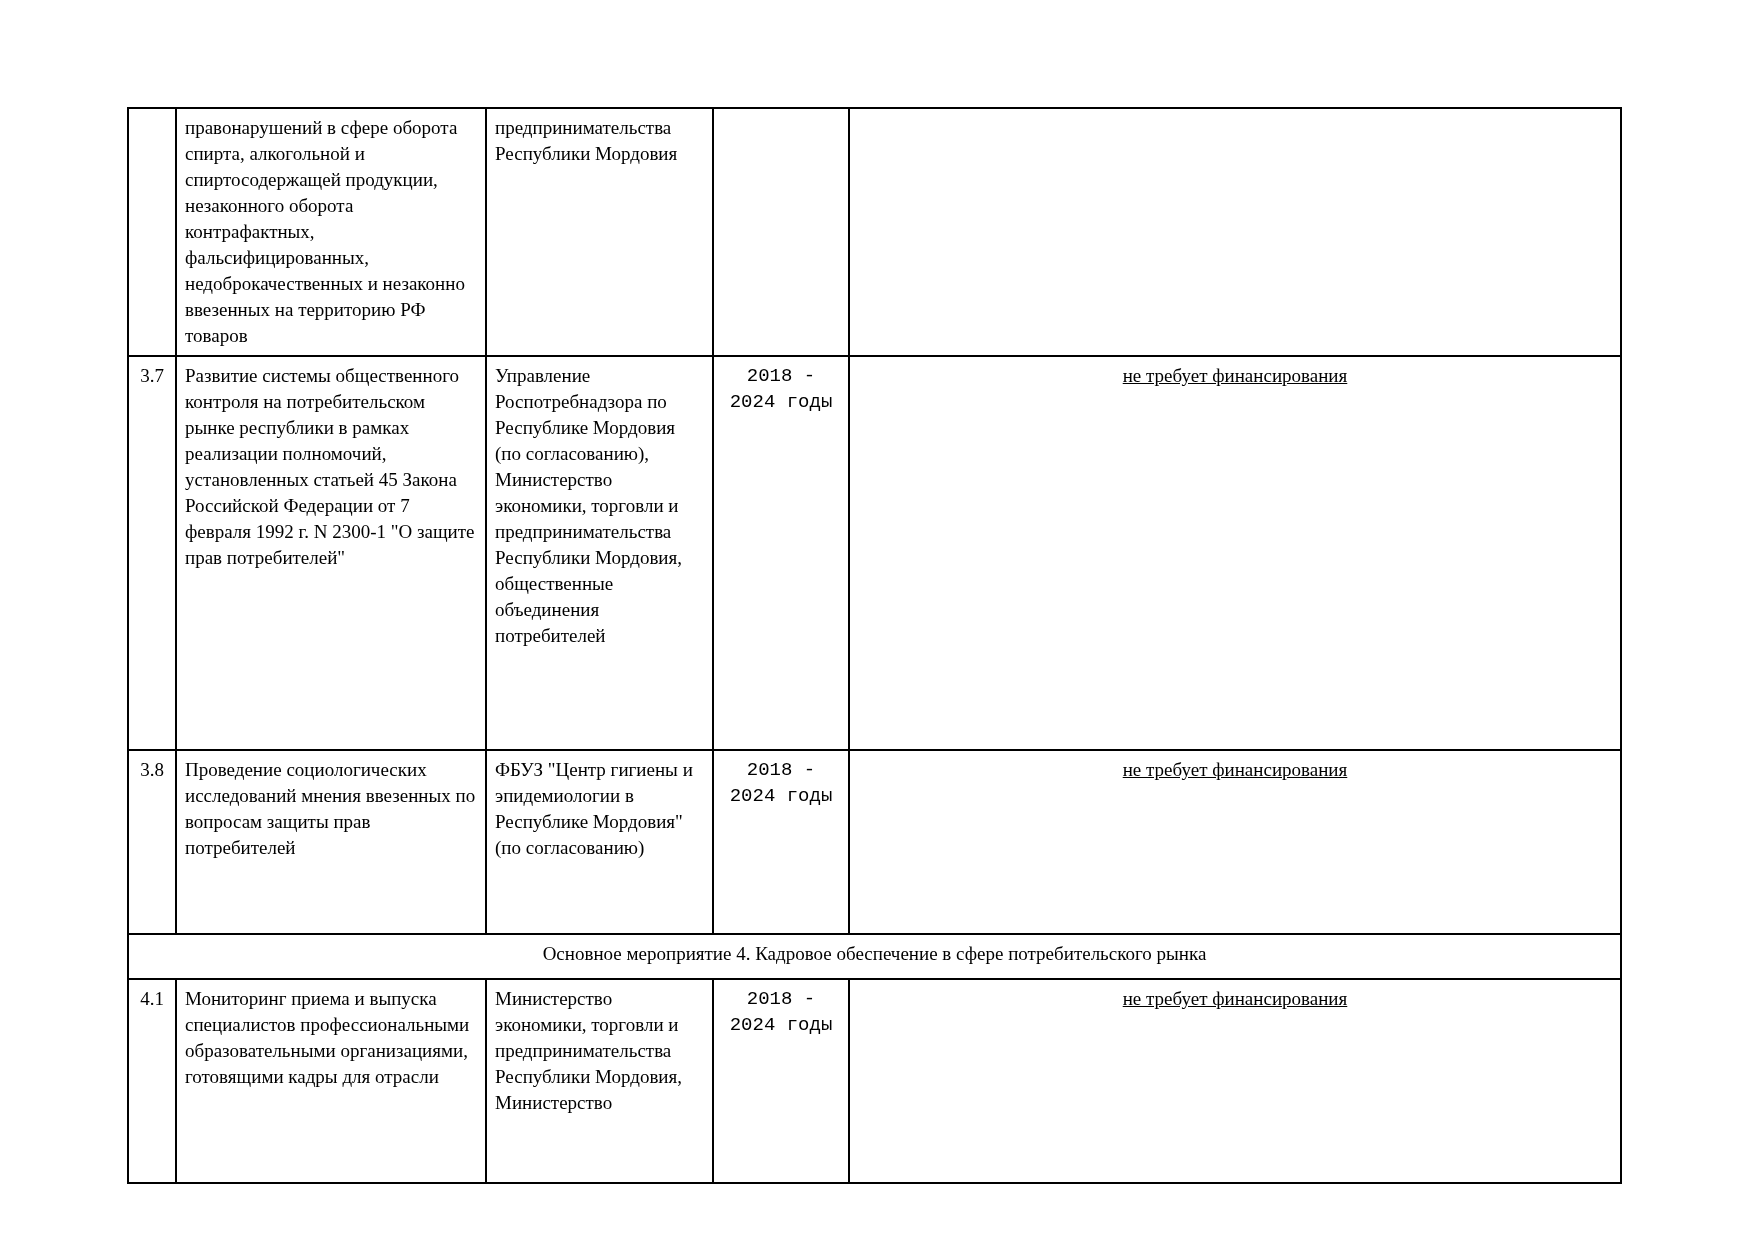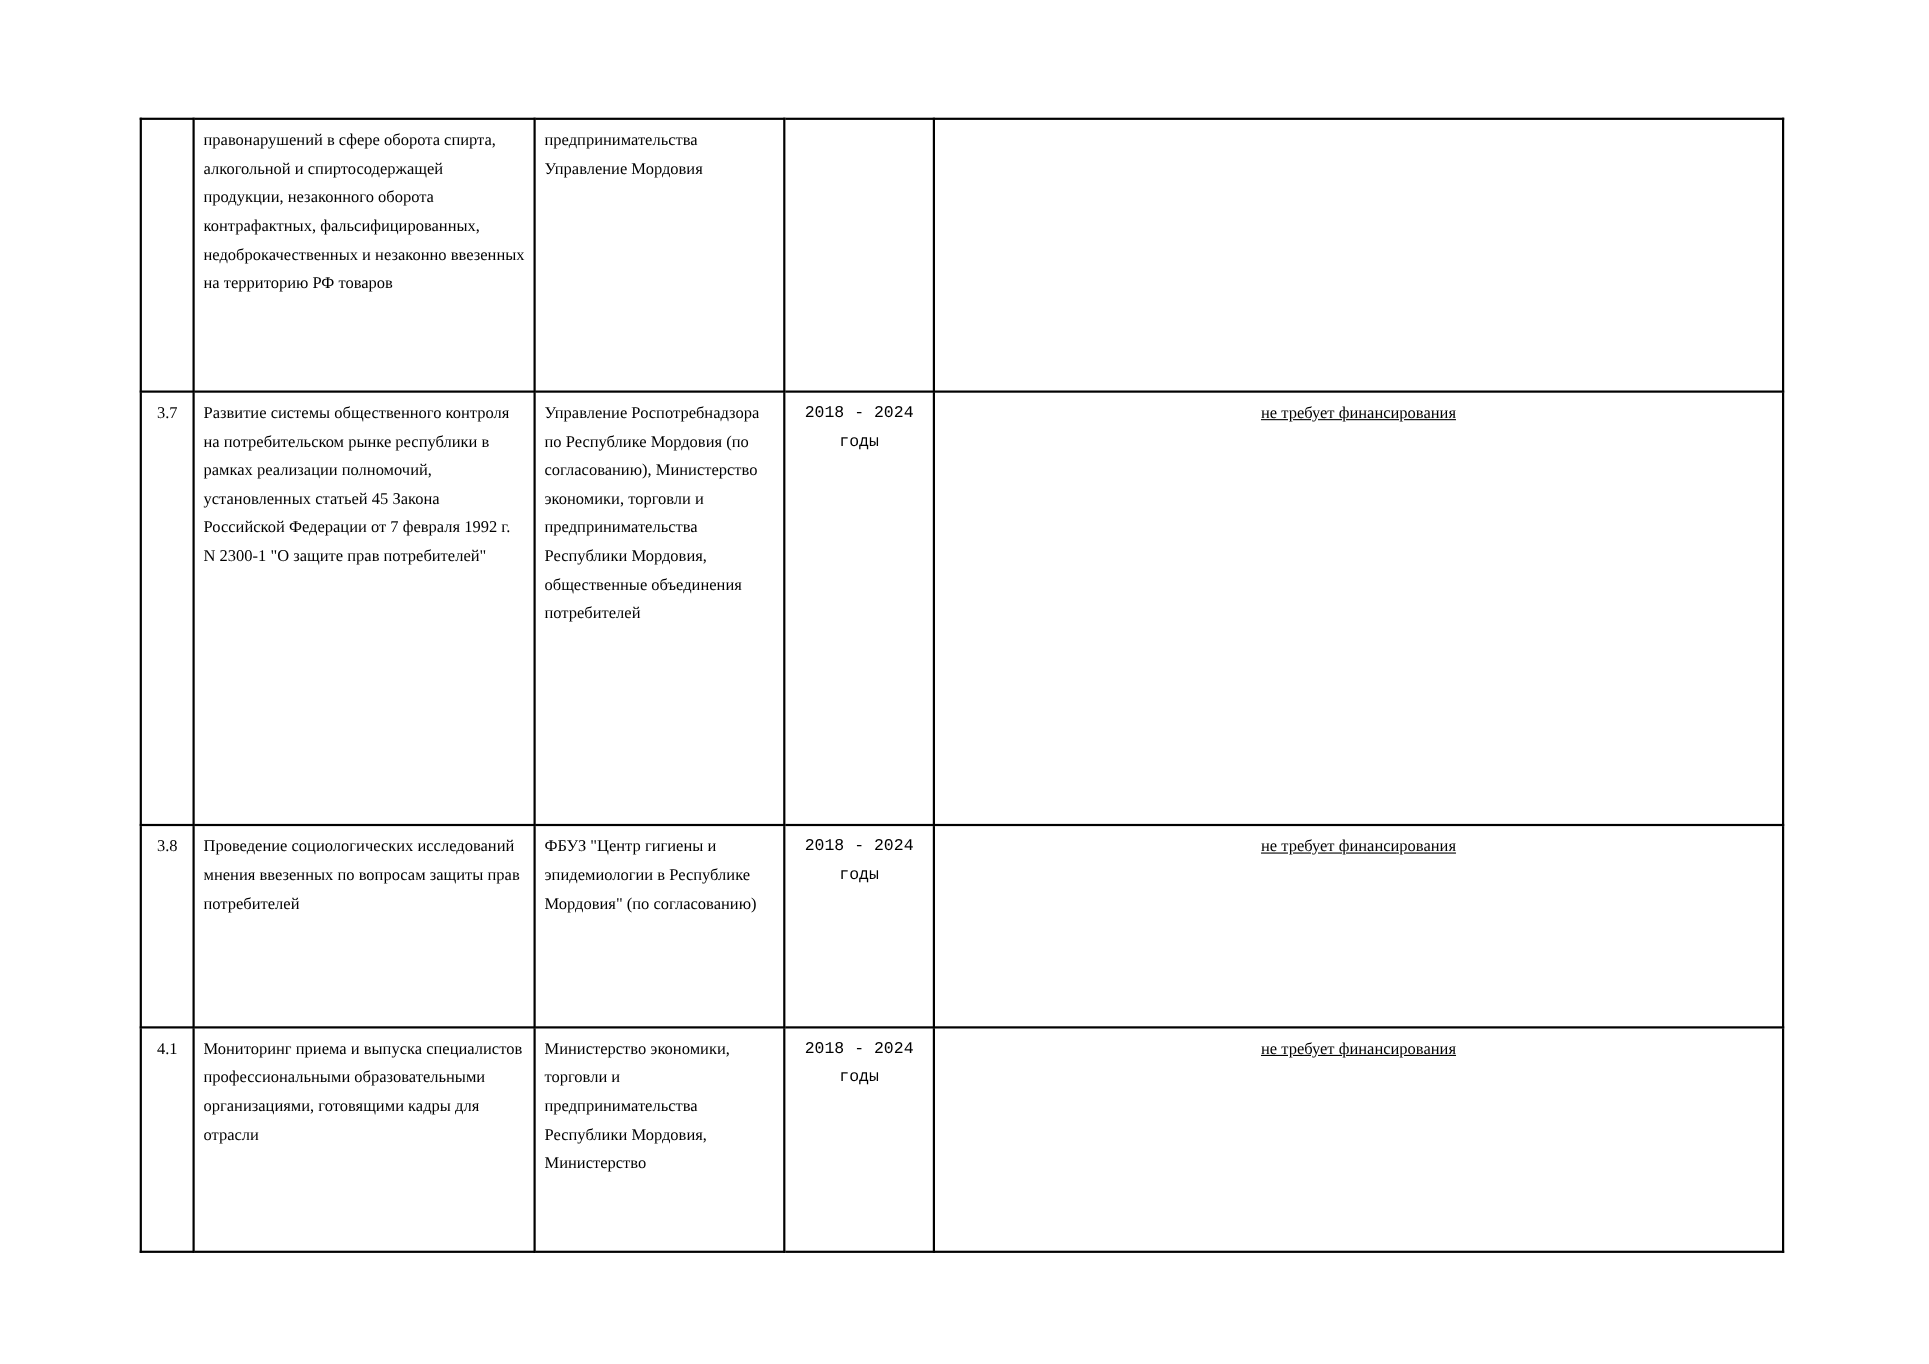--- a/index.html
+++ b/index.html
@@ -20,21 +20,21 @@
     overflow: hidden;
   }
 
   table.doc-table {
     position: absolute;
     left: 127px;
     top: 107px;
     width: 1493px;
     border-collapse: collapse;
     table-layout: fixed;
-    font-size: 15px;
+    font-size: 19px;
     line-height: 26px;
   }
 
   table.doc-table td {
     border: 2px solid #000000;
     vertical-align: top;
     padding: 6px 8px 6px 8px;
     overflow: hidden;
   }
 
@@ -71,41 +71,44 @@
       <col style="width:48px">
       <col style="width:310px">
       <col style="width:227px">
       <col style="width:136px">
       <col style="width:772px">
     </colgroup>
     <tbody>
       <tr style="height:248px">
         <td class="c-num"></td>
         <td class="c-desc">правонарушений в сфере оборота спирта, алкогольной и спиртосодержащей продукции, незаконного оборота контрафактных, фальсифицированных, недоброкачественных и незаконно ввезенных на территорию РФ товаров</td>
-        <td class="c-resp">предпринимательства Управление Мордовия</td>
+        <td class="c-resp">предпринимательства Республики Мордовия</td>
         <td class="c-period"></td>
         <td class="c-fin"></td>
       </tr>
 
       <tr style="height:394px">
         <td class="c-num">3.7</td>
         <td class="c-desc">Развитие системы общественного контроля на потребительском рынке республики в рамках реализации полномочий, установленных статьей 45 Закона Российской Федерации от 7 февраля 1992 г. N 2300-1 "О защите прав потребителей"</td>
         <td class="c-resp">Управление Роспотребнадзора по Республике Мордовия (по согласованию), Министерство экономики, торговли и предпринимательства Республики Мордовия, общественные объединения потребителей</td>
         <td class="c-period">2018 - 2024 годы</td>
         <td class="c-fin">не требует финансирования</td>
       </tr>
 
       <tr style="height:184px">
         <td class="c-num">3.8</td>
         <td class="c-desc">Проведение социологических исследований мнения ввезенных по вопросам защиты прав потребителей</td>
         <td class="c-resp">ФБУЗ "Центр гигиены и эпидемиологии в Республике Мордовия" (по согласованию)</td>
         <td class="c-period">2018 - 2024 годы</td>
         <td class="c-fin">не требует финансирования</td>
       </tr>
 
+      <tr style="height:45px">
+        <td class="c-section" colspan="5">Основное мероприятие 4. Кадровое обеспечение в сфере потребительского рынка</td>
+      </tr>
 
       <tr style="height:204px">
         <td class="c-num">4.1</td>
         <td class="c-desc">Мониторинг приема и выпуска специалистов профессиональными образовательными организациями, готовящими кадры для отрасли</td>
         <td class="c-resp">Министерство экономики, торговли и предпринимательства Республики Мордовия, Министерство</td>
         <td class="c-period">2018 - 2024 годы</td>
         <td class="c-fin">не требует финансирования</td>
       </tr>
     </tbody>
   </table>

